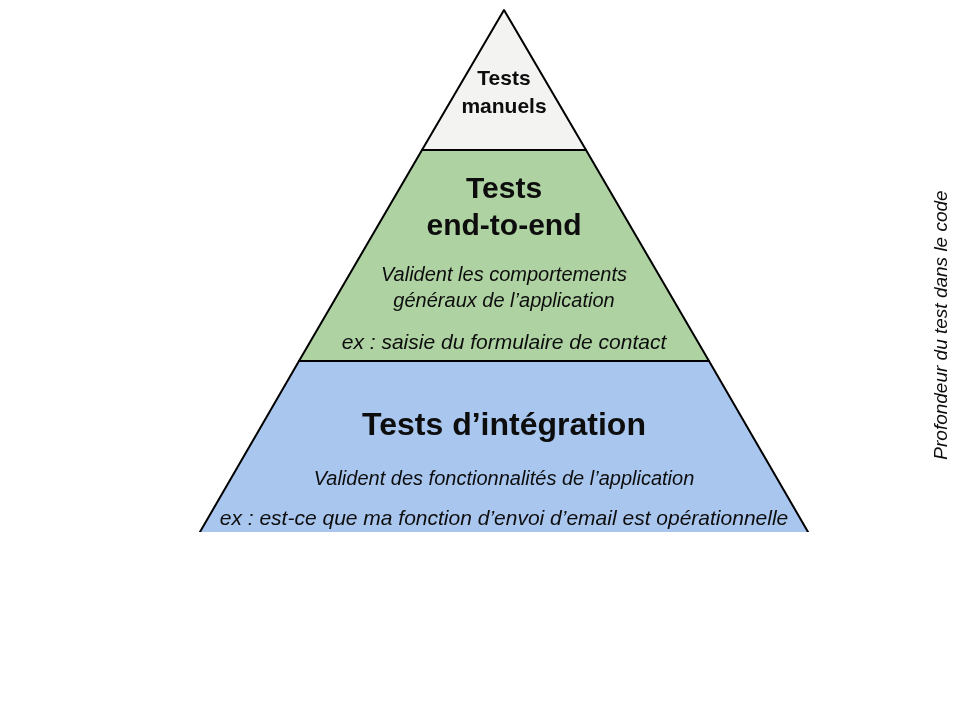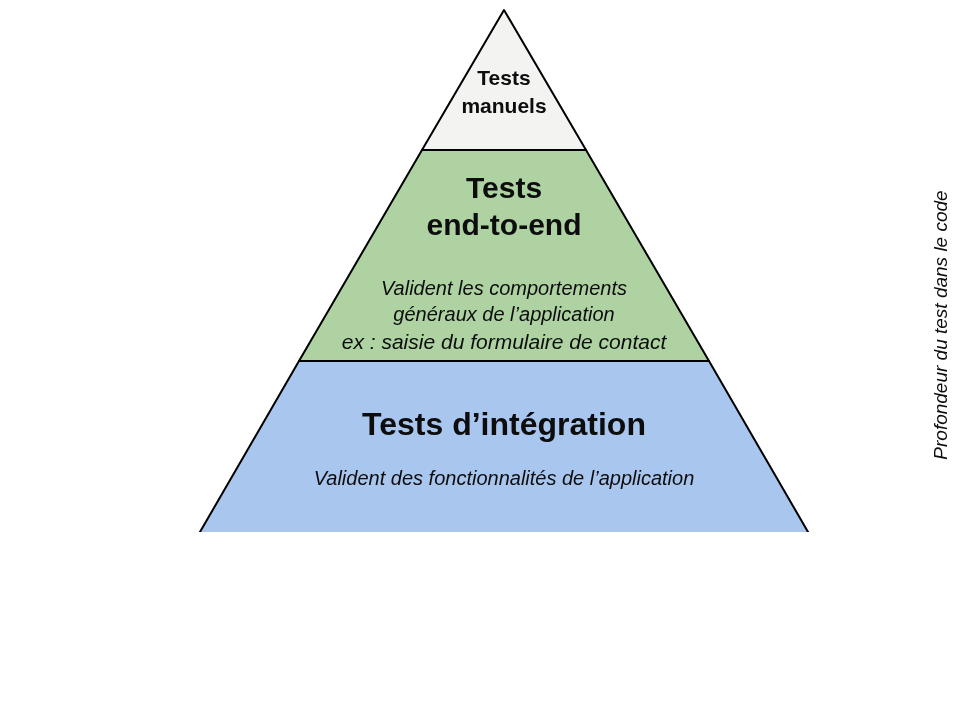--- a/index.html
+++ b/index.html
@@ -86,24 +86,25 @@
 
     <line x1="938" y1="12" x2="938" y2="694" stroke="#000000" stroke-width="2" stroke-dasharray="7,5"></line>
     <polygon points="933,693 943,693 938,706" fill="#000000"></polygon>
   </svg>
 
   <div class="txt lvl-title-sm" style="left:330px; top:64px; width:300px;">Tests
 manuels</div>
 
   <div class="txt lvl-title-md" style="left:280px; top:169px; width:400px;">Tests
 end-to-end</div>
-  <div class="txt lvl-desc" style="left:280px; top:275px; width:400px;">Valident les comportements
+  <div class="txt lvl-desc" style="left:280px; top:261px; width:400px;">Valident les comportements
 généraux de l’application</div>
   <div class="txt lvl-example" style="left:230px; top:331px; width:500px;">ex : saisie du formulaire de contact</div>
 
   <div class="txt lvl-title-lg" style="left:230px; top:405px; width:500px;">Tests d’intégration</div>
   <div class="txt lvl-desc" style="left:180px; top:465px; width:600px;">Valident des fonctionnalités de l’application</div>
+  <div class="txt lvl-example" style="left:130px; top:507px; width:700px;">ex : est-ce que ma fonction d’envoi d’email est opérationnelle</div>
 
   <div class="txt lvl-title-lg" style="left:230px; top:572px; width:500px;">Tests fonctions</div>
 
   <div class="axis-label">Profondeur du test dans le code</div>
 
 </div>
 
 </body></html>

